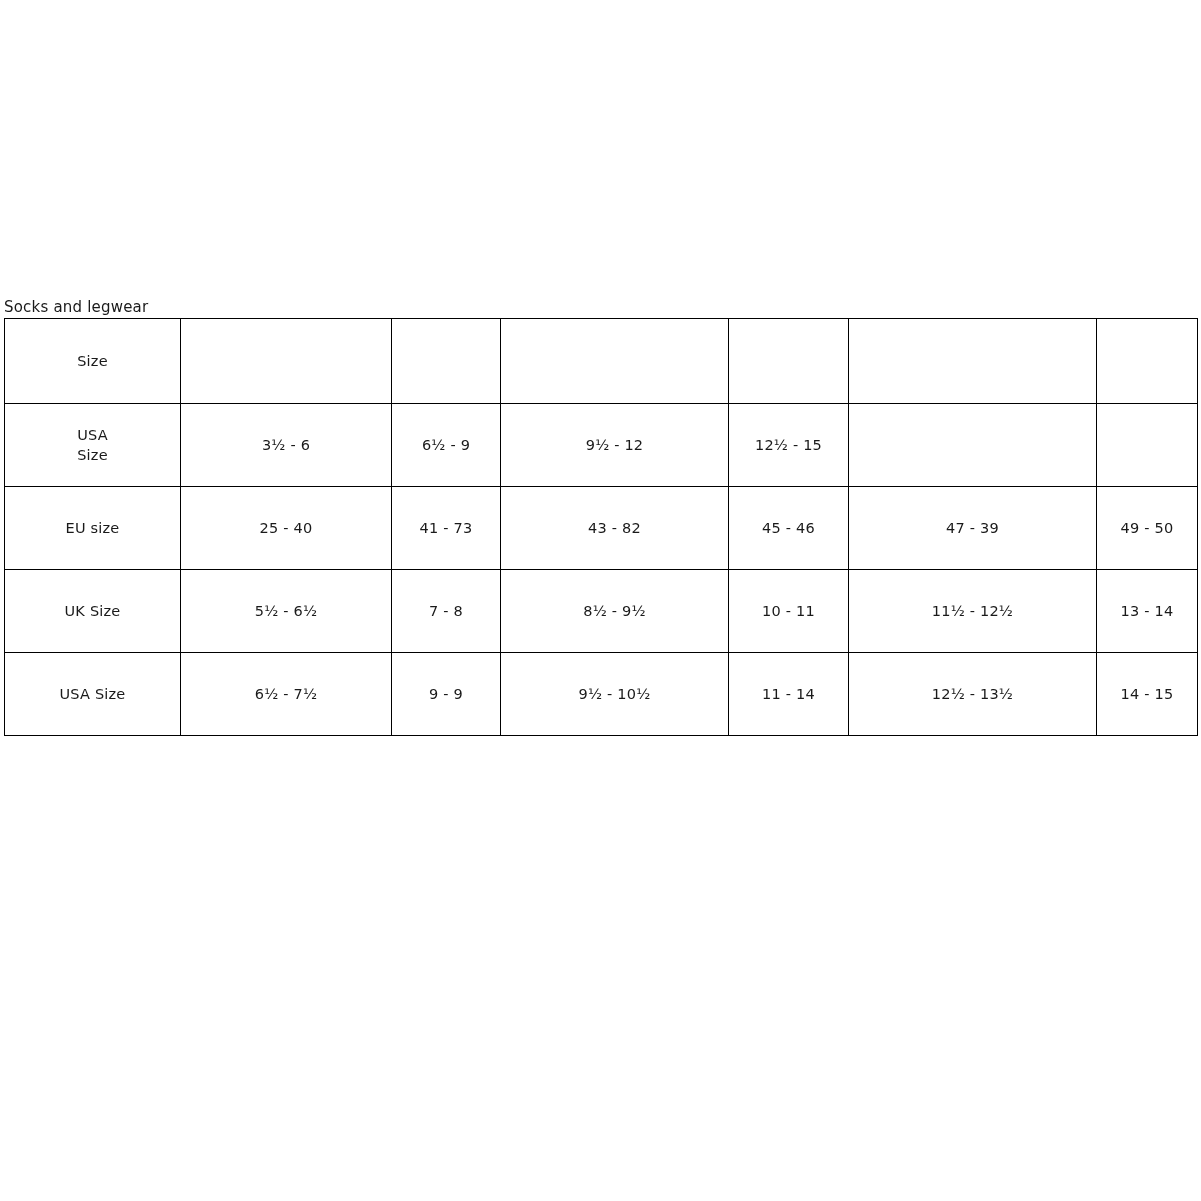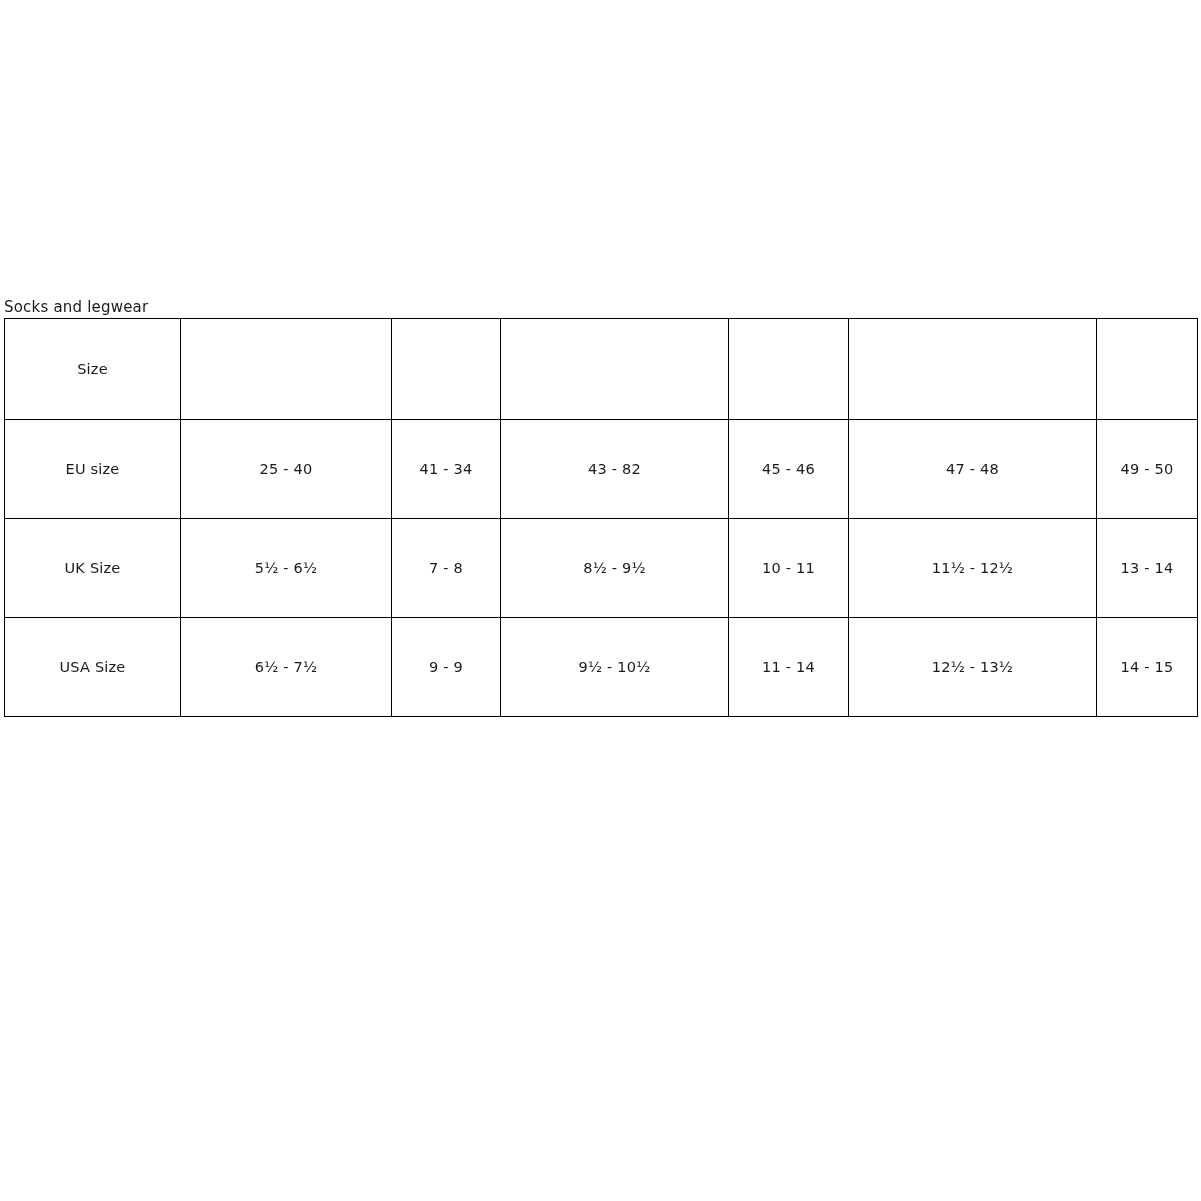--- a/index.html
+++ b/index.html
@@ -43,21 +43,21 @@
     table-layout: fixed;
     width: 1193px;
   }
   table.size-table td {
     border: 1px solid #000000;
     text-align: center;
     vertical-align: middle;
     font-size: 14.5px;
     line-height: 20px;
     color: #1a1a1a;
-    padding: 8px;
+    padding: 0;
     letter-spacing: 0.2px;
   }
   
   col.c0 { width: 176px; }
   col.c1 { width: 211px; }
   col.c2 { width: 109px; }
   col.c3 { width: 228px; }
   col.c4 { width: 120px; }
   col.c5 { width: 248px; }
   col.c6 { width: 101px; }
@@ -96,27 +96,37 @@
       <tbody>
         <tr class="r-head">
           <td class="lbl">Size</td>
           <td class="empty-cell"></td>
           <td class="empty-cell"></td>
           <td class="empty-cell"></td>
           <td class="empty-cell"></td>
           <td class="empty-cell"></td>
           <td class="empty-cell"></td>
         </tr>
+        <tr class="r-usa">
+          <td class="lbl">USA
+Size</td>
+          <td>3½ - 6</td>
+          <td>6½ - 9</td>
+          <td>9½ - 12</td>
+          <td>12½ - 15</td>
+          <td></td>
+          <td></td>
+        </tr>
         <tr class="r-eu2">
           <td class="lbl">EU size</td>
           <td>25 - 40</td>
-          <td>41 - 34</td>
+          <td>41 - 73</td>
           <td>43 - 82</td>
           <td>45 - 46</td>
-          <td>47 - 48</td>
+          <td>47 - 39</td>
           <td>49 - 50</td>
         </tr>
         <tr class="r-uk2">
           <td class="lbl">UK Size</td>
           <td>5½ - 6½</td>
           <td>7 - 8</td>
           <td>8½ - 9½</td>
           <td>10 - 11</td>
           <td>11½ - 12½</td>
           <td>13 - 14</td>

